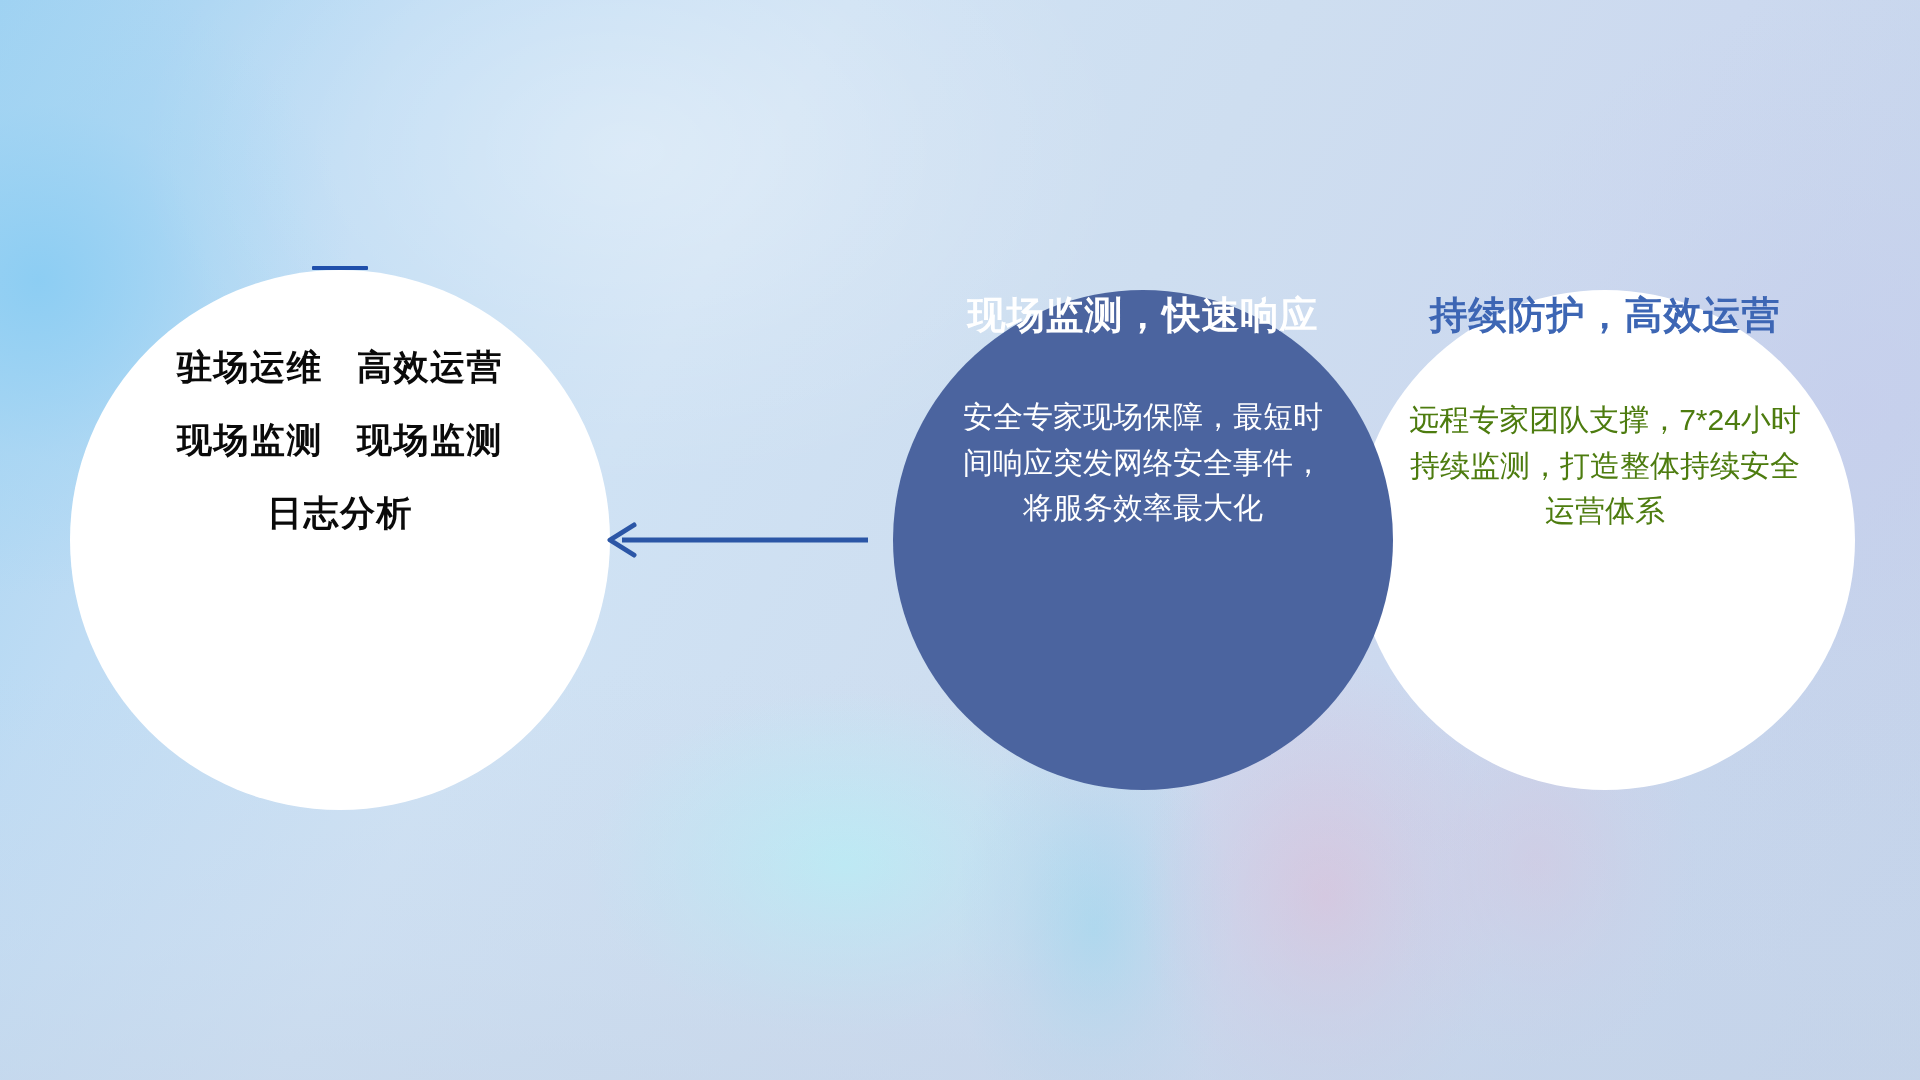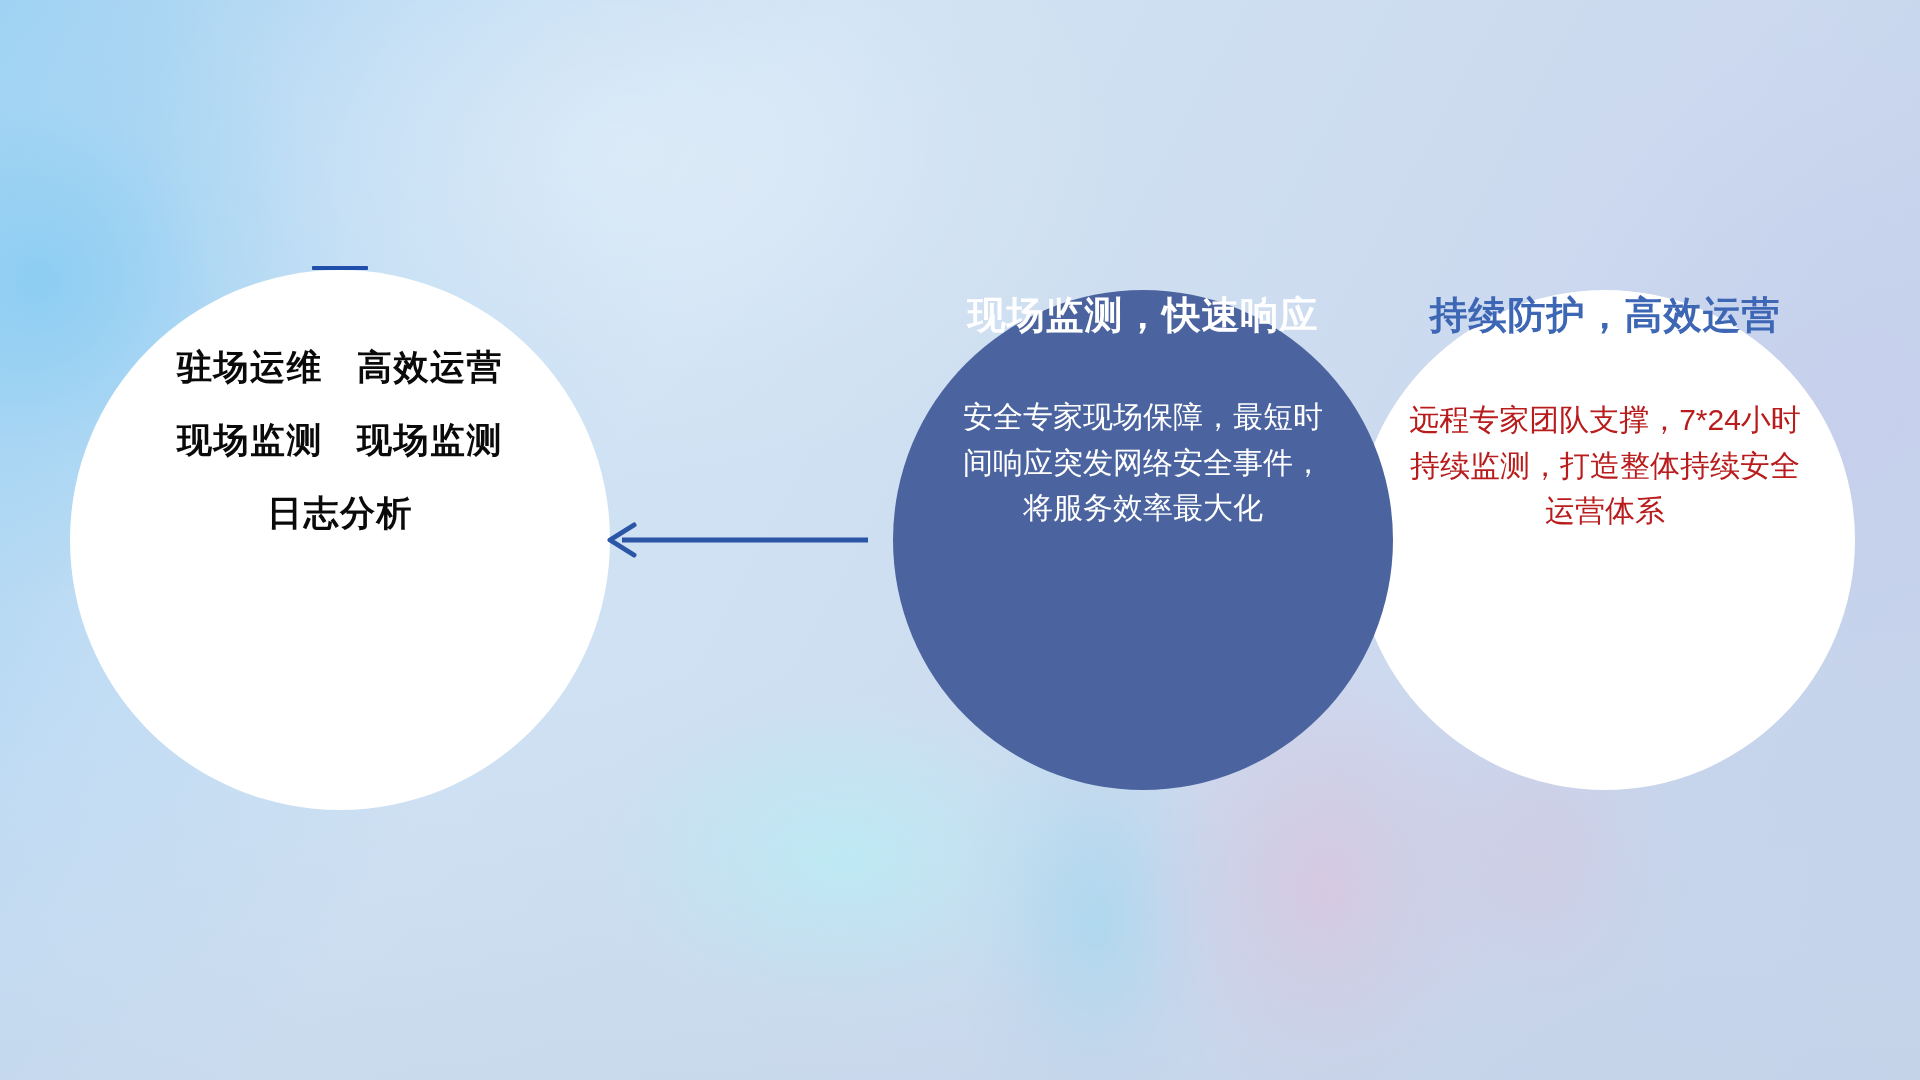--- a/index.html
+++ b/index.html
@@ -184,21 +184,21 @@
     font-size: 38px;
     font-weight: 700;
     color: #3d66b4;
     letter-spacing: 1px;
     margin-bottom: 56px;
     white-space: nowrap;
   }
   .r-body {
     font-size: 30px;
     line-height: 1.52;
-    color: #b91c1c;
+    color: #4d7c0f;
     width: 412px;
     margin: 0 auto;
     text-align: center;
   }
 
   
   #connector-arrow {
     position: absolute;
     left: 596px;
     top: 516px;

